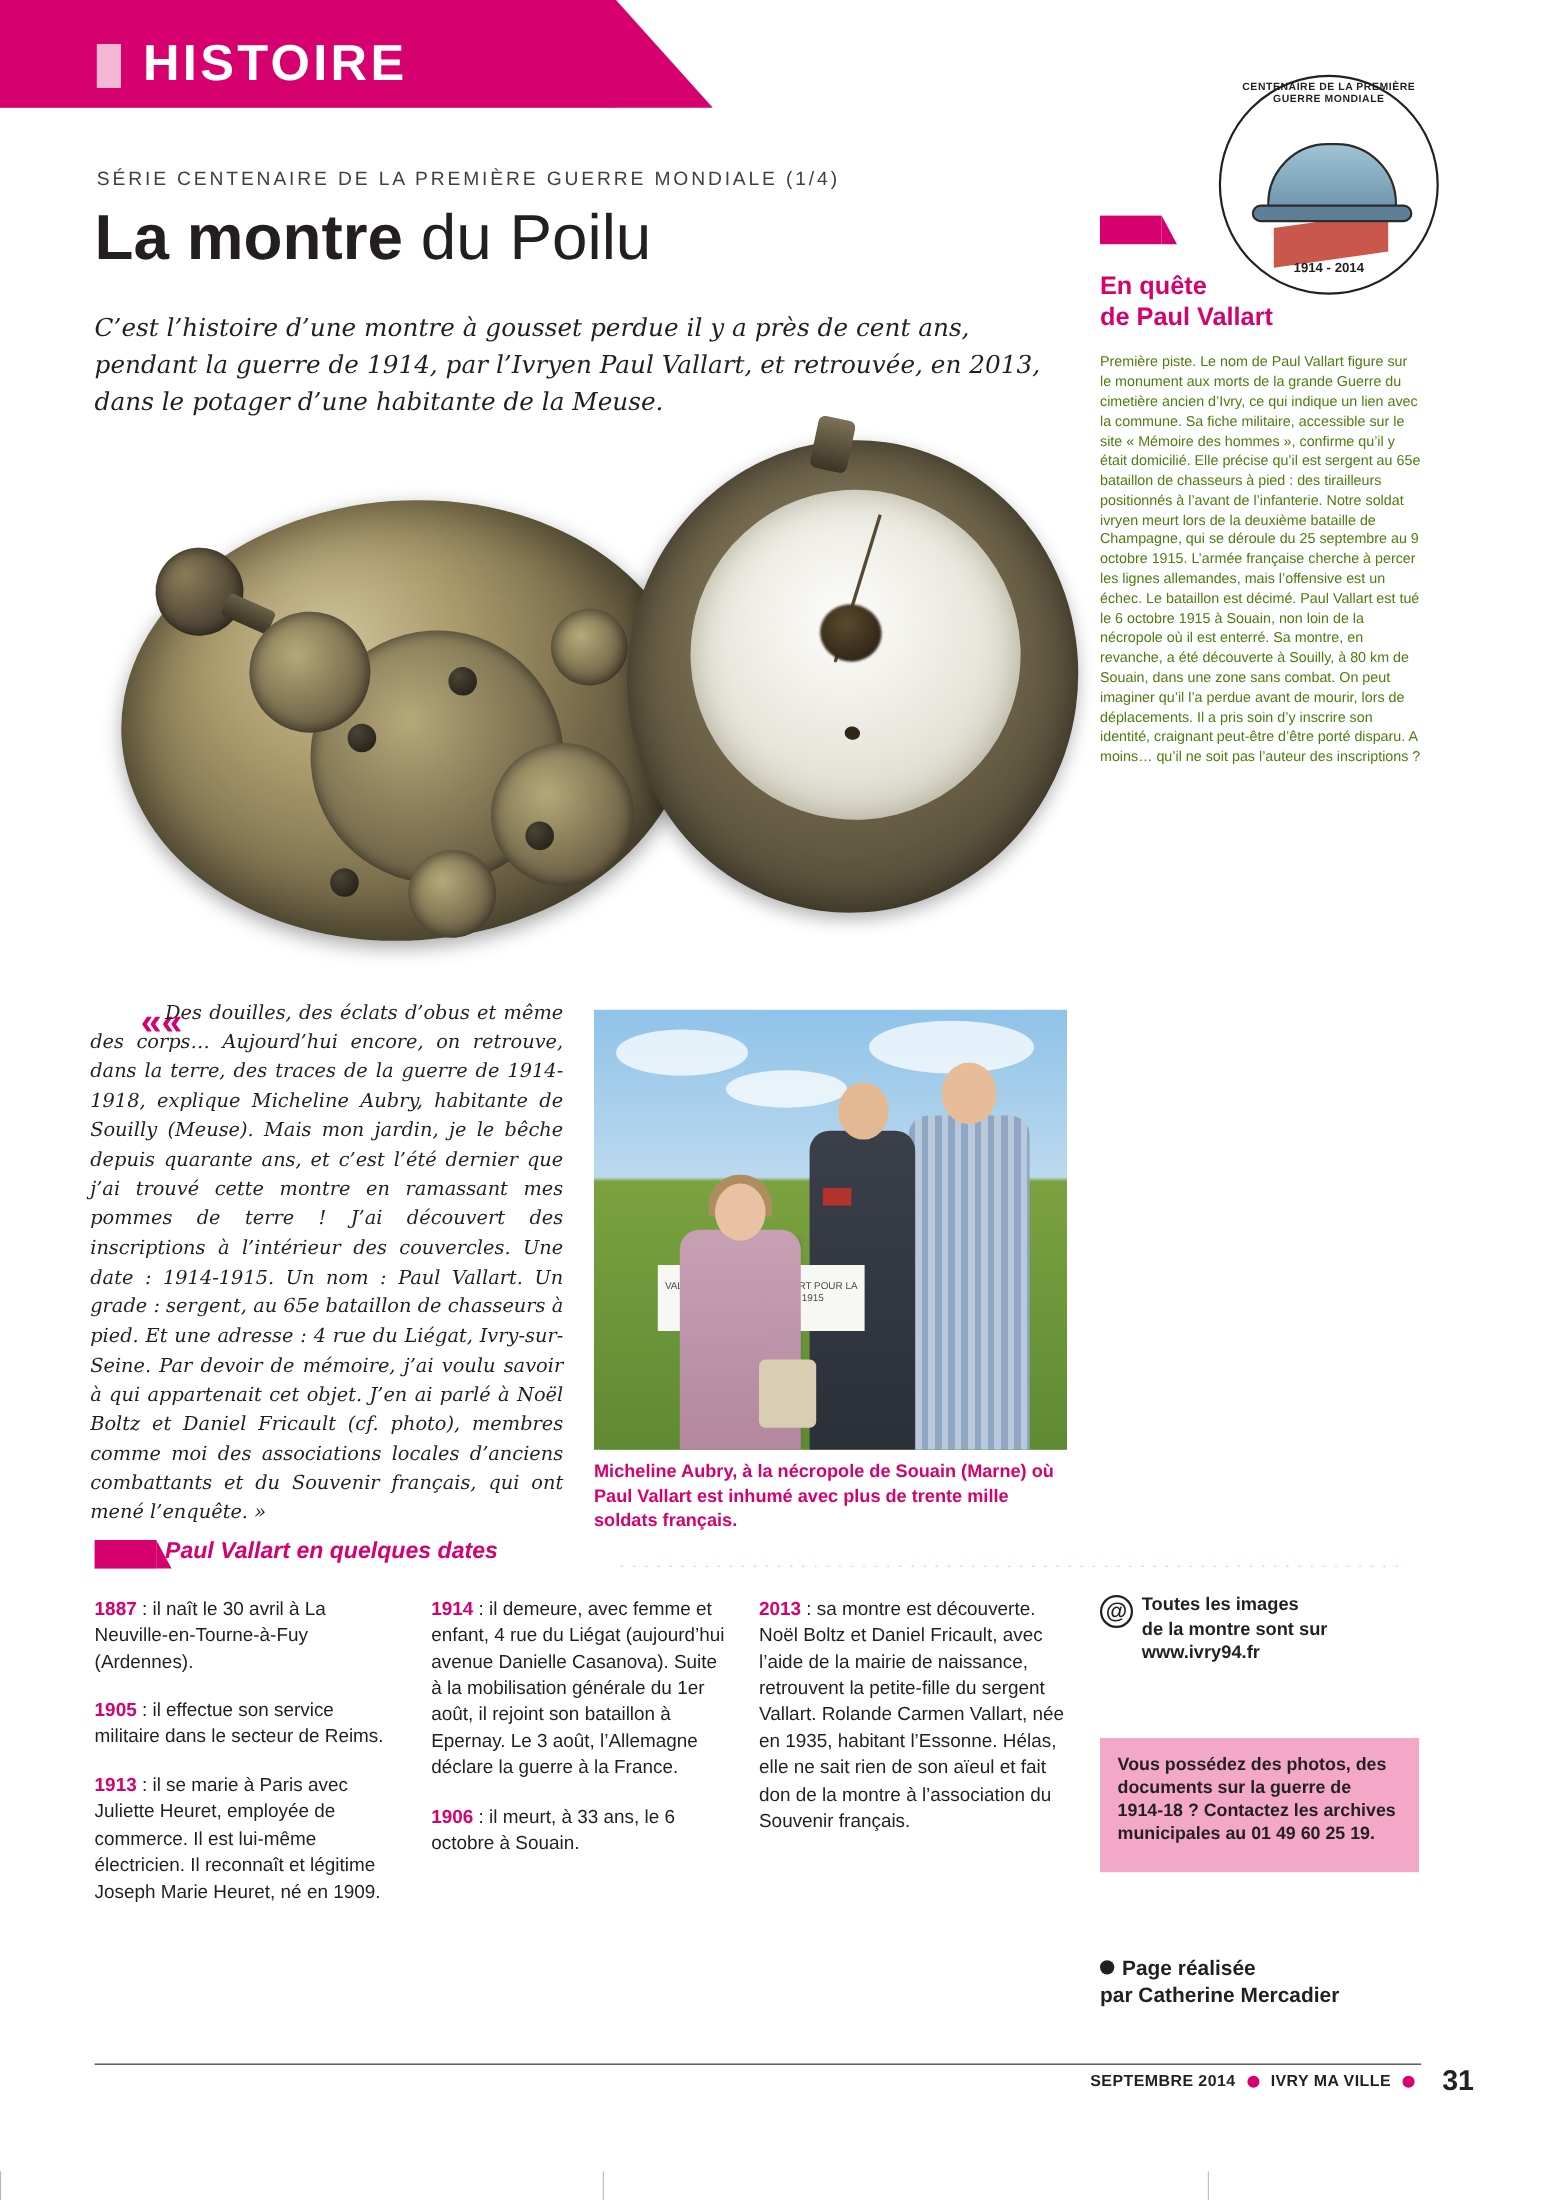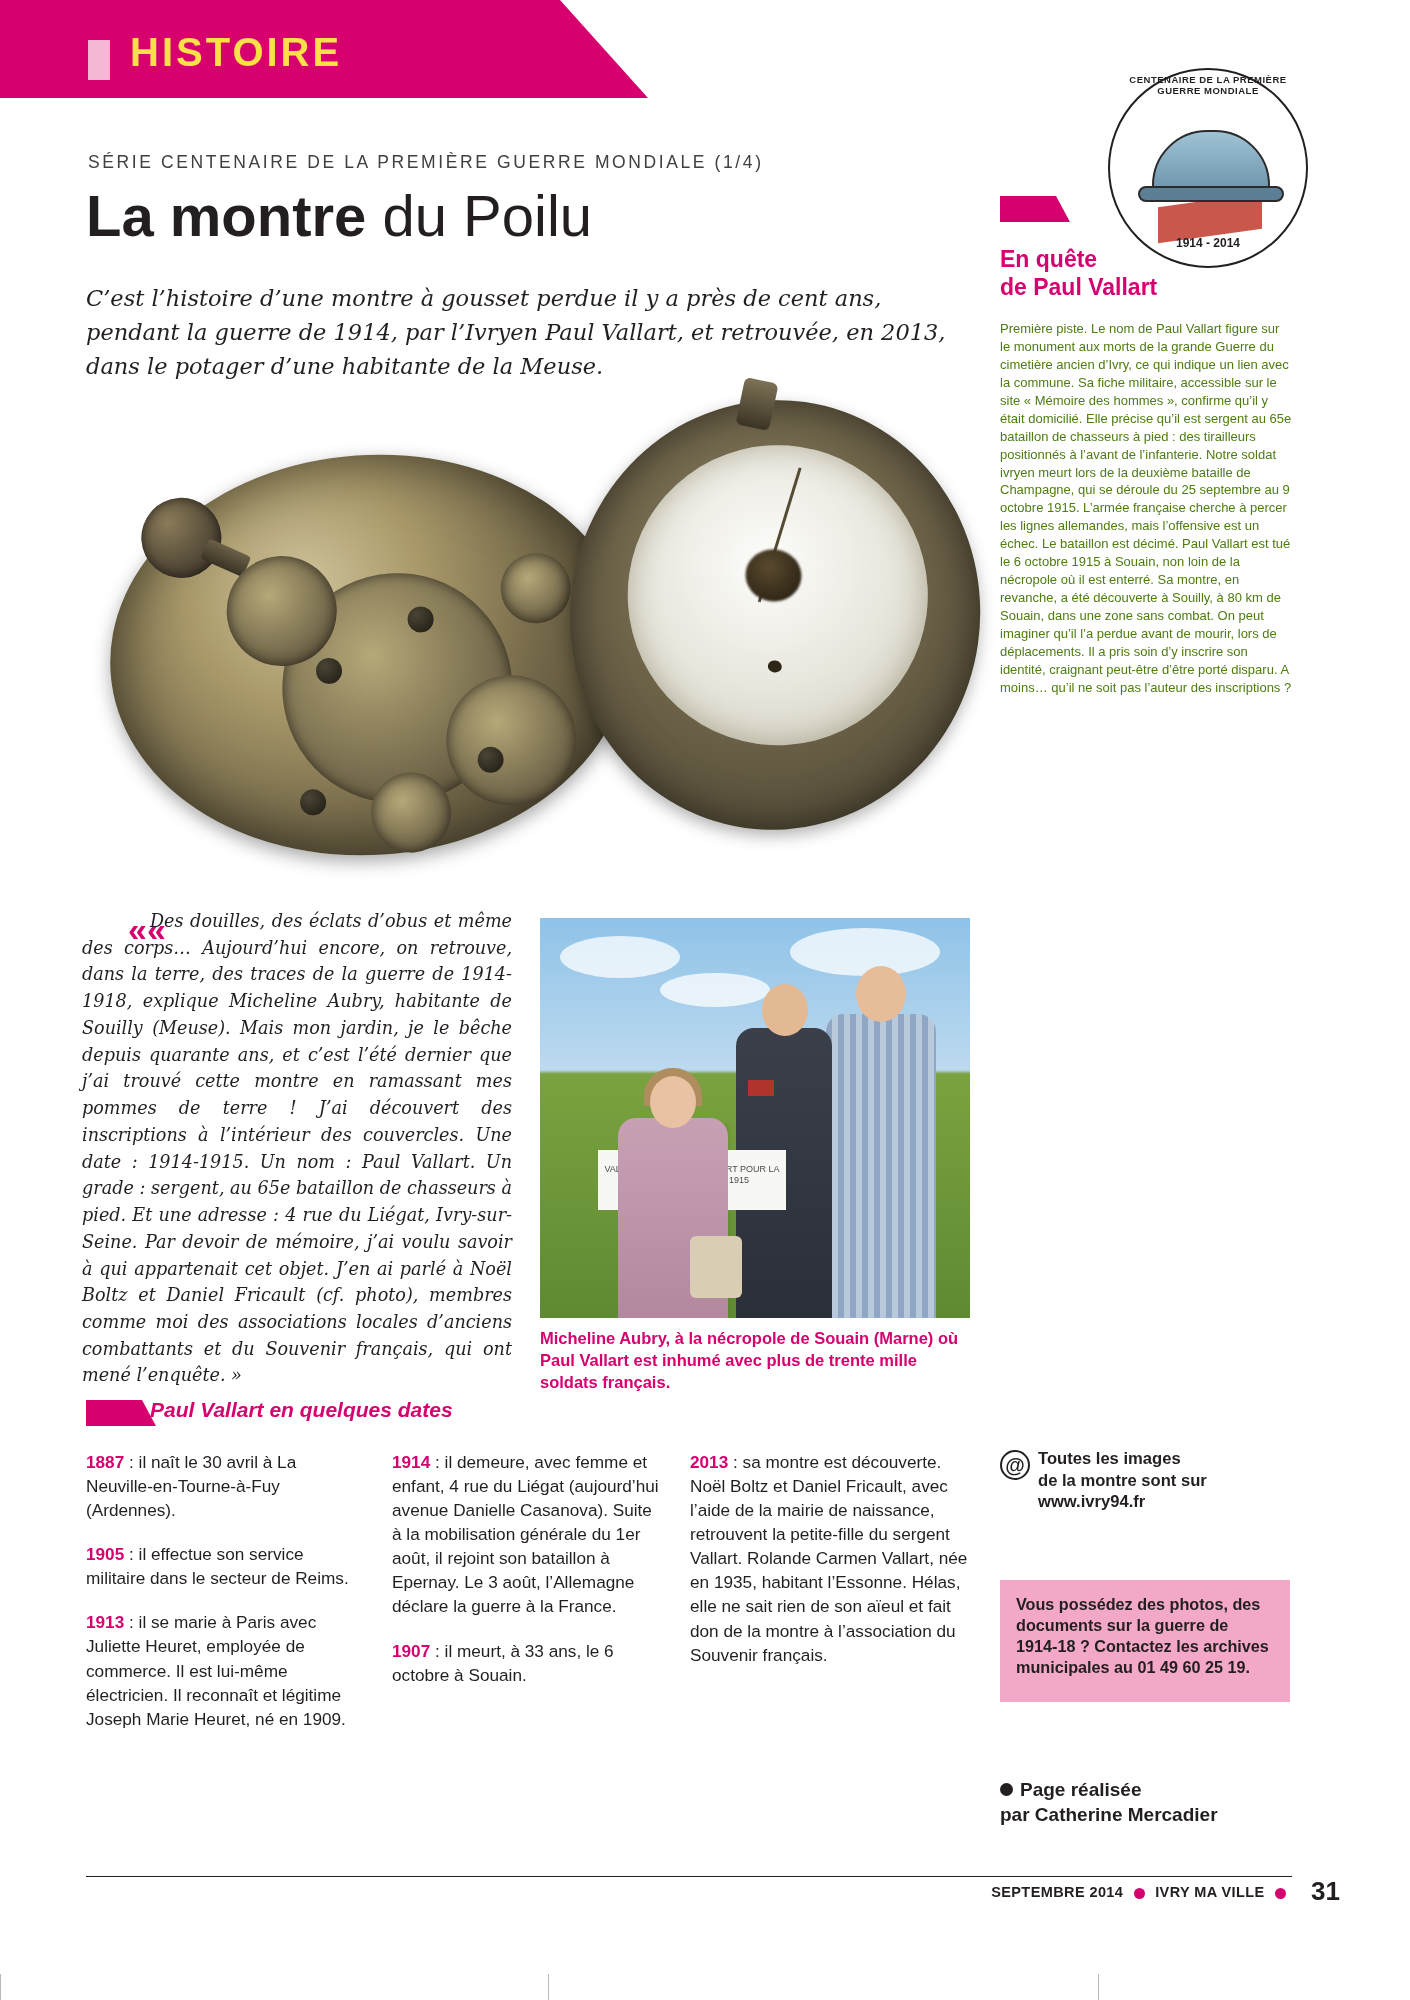--- a/index.html
+++ b/index.html
@@ -23,21 +23,21 @@
     content:""; position:absolute; right:-88px; top:0;
     width:0; height:0; border-style:solid;
     border-width:0 88px 98px 0; border-color:transparent transparent #d6006e transparent;
   }
   .banner-mark{
     position:absolute; left:88px; top:40px; width:22px; height:40px;
     background:#f5b8d4;
   }
   .banner-title{
     position:absolute; left:130px; top:30px;
-    font-size:40px; font-weight:bold; color:#fde047;
+    font-size:46px; font-weight:bold; color:#ffffff;
     letter-spacing:3px;
   }
 
   
   .kicker{
     position:absolute; left:88px; top:152px; width:880px;
     font-size:17.5px; letter-spacing:2.6px; color:#404040;
   }
   .headline{
     position:absolute; left:86px; top:186px; width:900px;
@@ -417,21 +417,21 @@
   <div class="dates-title">Paul Vallart en quelques dates</div>
   <div class="dotline"></div>
 
   <div class="col c-a">
     <p><b>1887</b><span> : il naît le 30 avril à La Neuville-en-Tourne-à-Fuy (Ardennes).</span></p>
     <p><b>1905</b><span> : il effectue son service militaire dans le secteur de Reims.</span></p>
     <p><b>1913</b><span> : il se marie à Paris avec Juliette Heuret, employée de commerce. Il est lui-même électricien. Il reconnaît et légitime Joseph Marie Heuret, né en 1909.</span></p>
   </div>
   <div class="col c-b">
     <p><b>1914</b><span> : il demeure, avec femme et enfant, 4 rue du Liégat (aujourd’hui avenue Danielle Casanova). Suite à la mobilisation générale du 1er août, il rejoint son bataillon à Epernay. Le 3 août, l’Allemagne déclare la guerre à la France.</span></p>
-    <p><b>1907</b><span> : il meurt, à 33 ans, le 6 octobre à Souain.</span></p>
+    <p><b>1906</b><span> : il meurt, à 33 ans, le 6 octobre à Souain.</span></p>
   </div>
   <div class="col c-c">
     <p><b>2013</b><span> : sa montre est découverte. Noël Boltz et Daniel Fricault, avec l’aide de la mairie de naissance, retrouvent la petite-fille du sergent Vallart. Rolande Carmen Vallart, née en 1935, habitant l’Essonne. Hélas, elle ne sait rien de son aïeul et fait don de la montre à l’association du Souvenir français.</span></p>
   </div>
 
   <div class="at-wrap">
     <div class="at-icon">@</div>
     <div class="at-text" style="white-space:pre-line">Toutes les images
 de la montre sont sur
 www.ivry94.fr</div>

